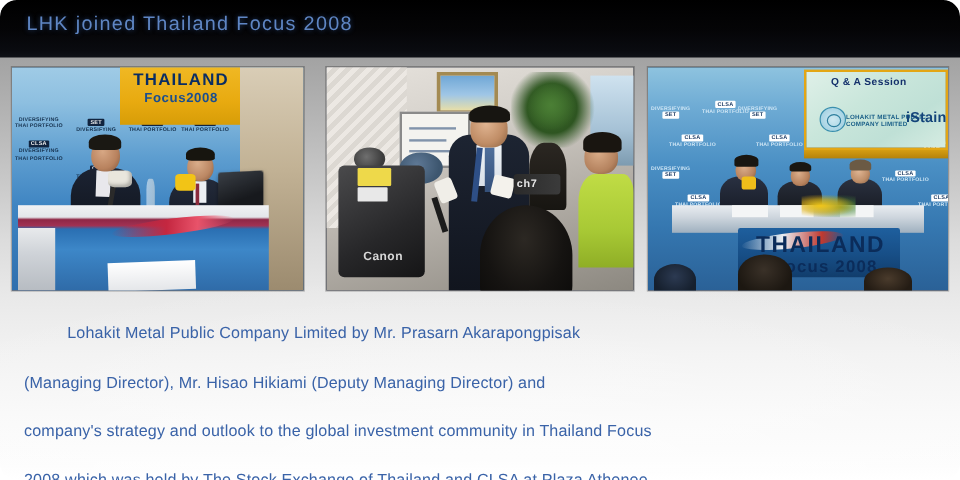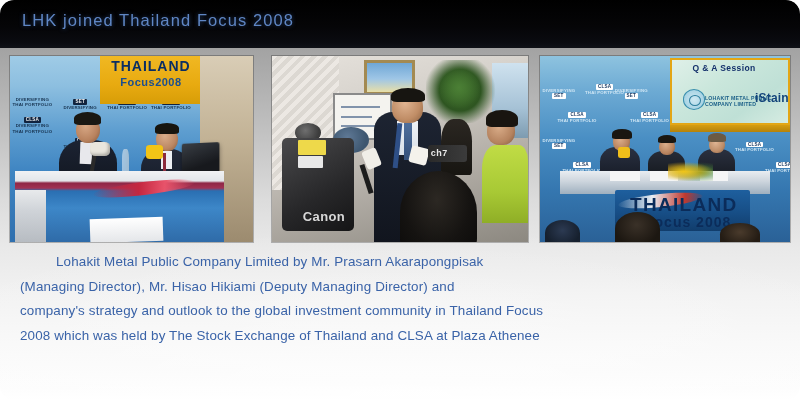--- a/index.html
+++ b/index.html
@@ -282,21 +282,21 @@
   .p2-lanyard {
     left: 48%; top: 36%; width: 1.8%; height: 24%;
     background: #2e4f86; transform: rotate(6deg);
   }
   .p2-cam {
     left: 4%; top: 44%; width: 28%; height: 50%;
     background: linear-gradient(150deg, #4a4a4c 0%, #272729 60%, #151516 100%);
     border-radius: 5px;
   }
   .p2-cam-label {
-    left: 12%; top: 82%; color: #d8d8d8; font-size: 13px;
+    left: 12%; top: 82%; color: #d8d8d8; font-size: 10px;
     font-weight: 700; letter-spacing: 0.4px;
   }
   .p2-cam-tag {
     left: 10%; top: 45%; width: 11%; height: 8%;
     background: #eed94a; border-radius: 1px;
   }
   .p2-cam-tag2 {
     left: 10%; top: 54%; width: 10%; height: 6%;
     background: #e8e8e8; border-radius: 1px;
   }
@@ -482,20 +482,21 @@
     box-sizing: border-box;
     z-index: 4;
   }
   .cap-line {
     color: #3a63a8;
     font-size: 13.4px;
     line-height: 24.5px;
     letter-spacing: 0.15px;
     white-space: nowrap;
     font-weight: 400;
+    margin-top: 16px;
   }
   .cap-line.indent { padding-left: 36px; }
   .cap-sup {
     font-size: 8.5px;
     vertical-align: super;
     letter-spacing: 0;
   }
 </style>
 </head>
 <body>

